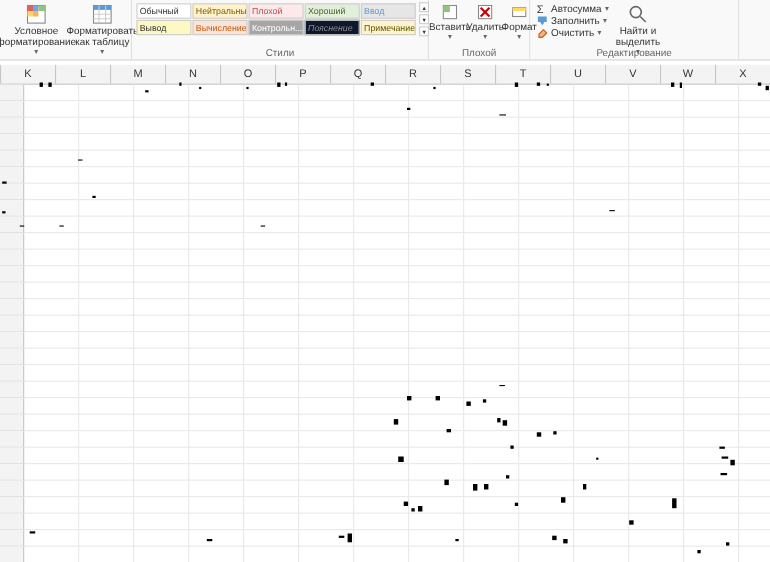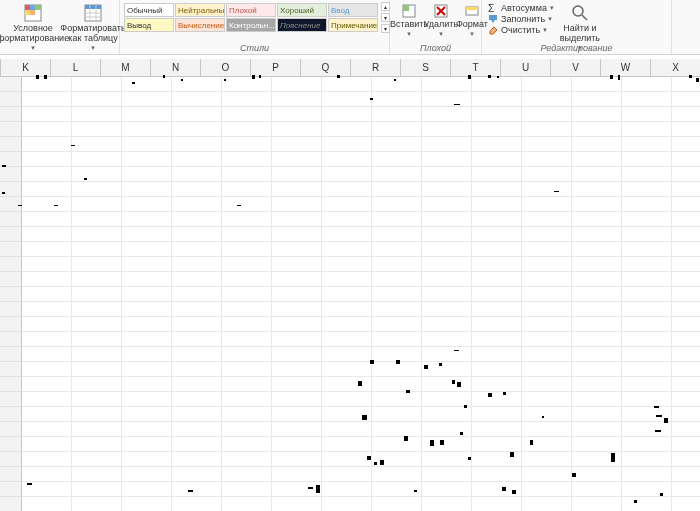--- a/index.html
+++ b/index.html
@@ -1,20 +1,20 @@
 <!DOCTYPE html>
 <html><head>
 <meta charset="utf-8">
 <style>
   * { box-sizing: border-box; margin: 0; padding: 0; }
   body { font-family: "Segoe UI", Tahoma, sans-serif; font-size: 10px; background: #fff; width: 700px; height: 511px; overflow: hidden; color: #333; }
   
   .ribbon { display: flex; height: 55px; border-bottom: 1px solid #d4d4d4; background: #f9f9f9; }
   .ribbon-group { border-right: 1px solid #e0e0e0; padding: 2px 4px 1px 4px; display: flex; flex-direction: column; position: relative; }
-  .ribbon-group-label { font-size: 9px; color: #666; text-align: center; position: absolute; bottom: 1px; left: 0; right: 0; font-style: italic; }
+  .ribbon-group-label { font-size: 9px; color: #666; text-align: center; position: absolute; bottom: 1px; left: 0; right: 0; }
   .ribbon-group-content { flex: 1; display: flex; align-items: flex-start; gap: 2px; }
   
   .big-btn { display: flex; flex-direction: column; align-items: center; justify-content: flex-start; width: 58px; padding: 2px 1px; cursor: pointer; text-align: center; line-height: 1.1; }
   .big-icon { width: 18px; height: 18px; margin-bottom: 2px; }
   .big-btn-label { font-size: 9px; color: #333; }
   .dd-arrow { font-size: 7px; color: #666; }
   
   .styles-grid { display: grid; grid-template-columns: repeat(5, 50px); grid-template-rows: 14px 14px; gap: 1px; margin-top: 1px; }
   .style-cell { border: 1px solid #ccc; font-size: 8px; display: flex; align-items: center; justify-content: flex-start; padding: 0 2px; background: #fff; cursor: pointer; overflow: hidden; white-space: nowrap; }
   .styles-more { width: 10px; display: flex; flex-direction: column; justify-content: center; align-items: center; margin-left: 1px; gap: 2px; }

